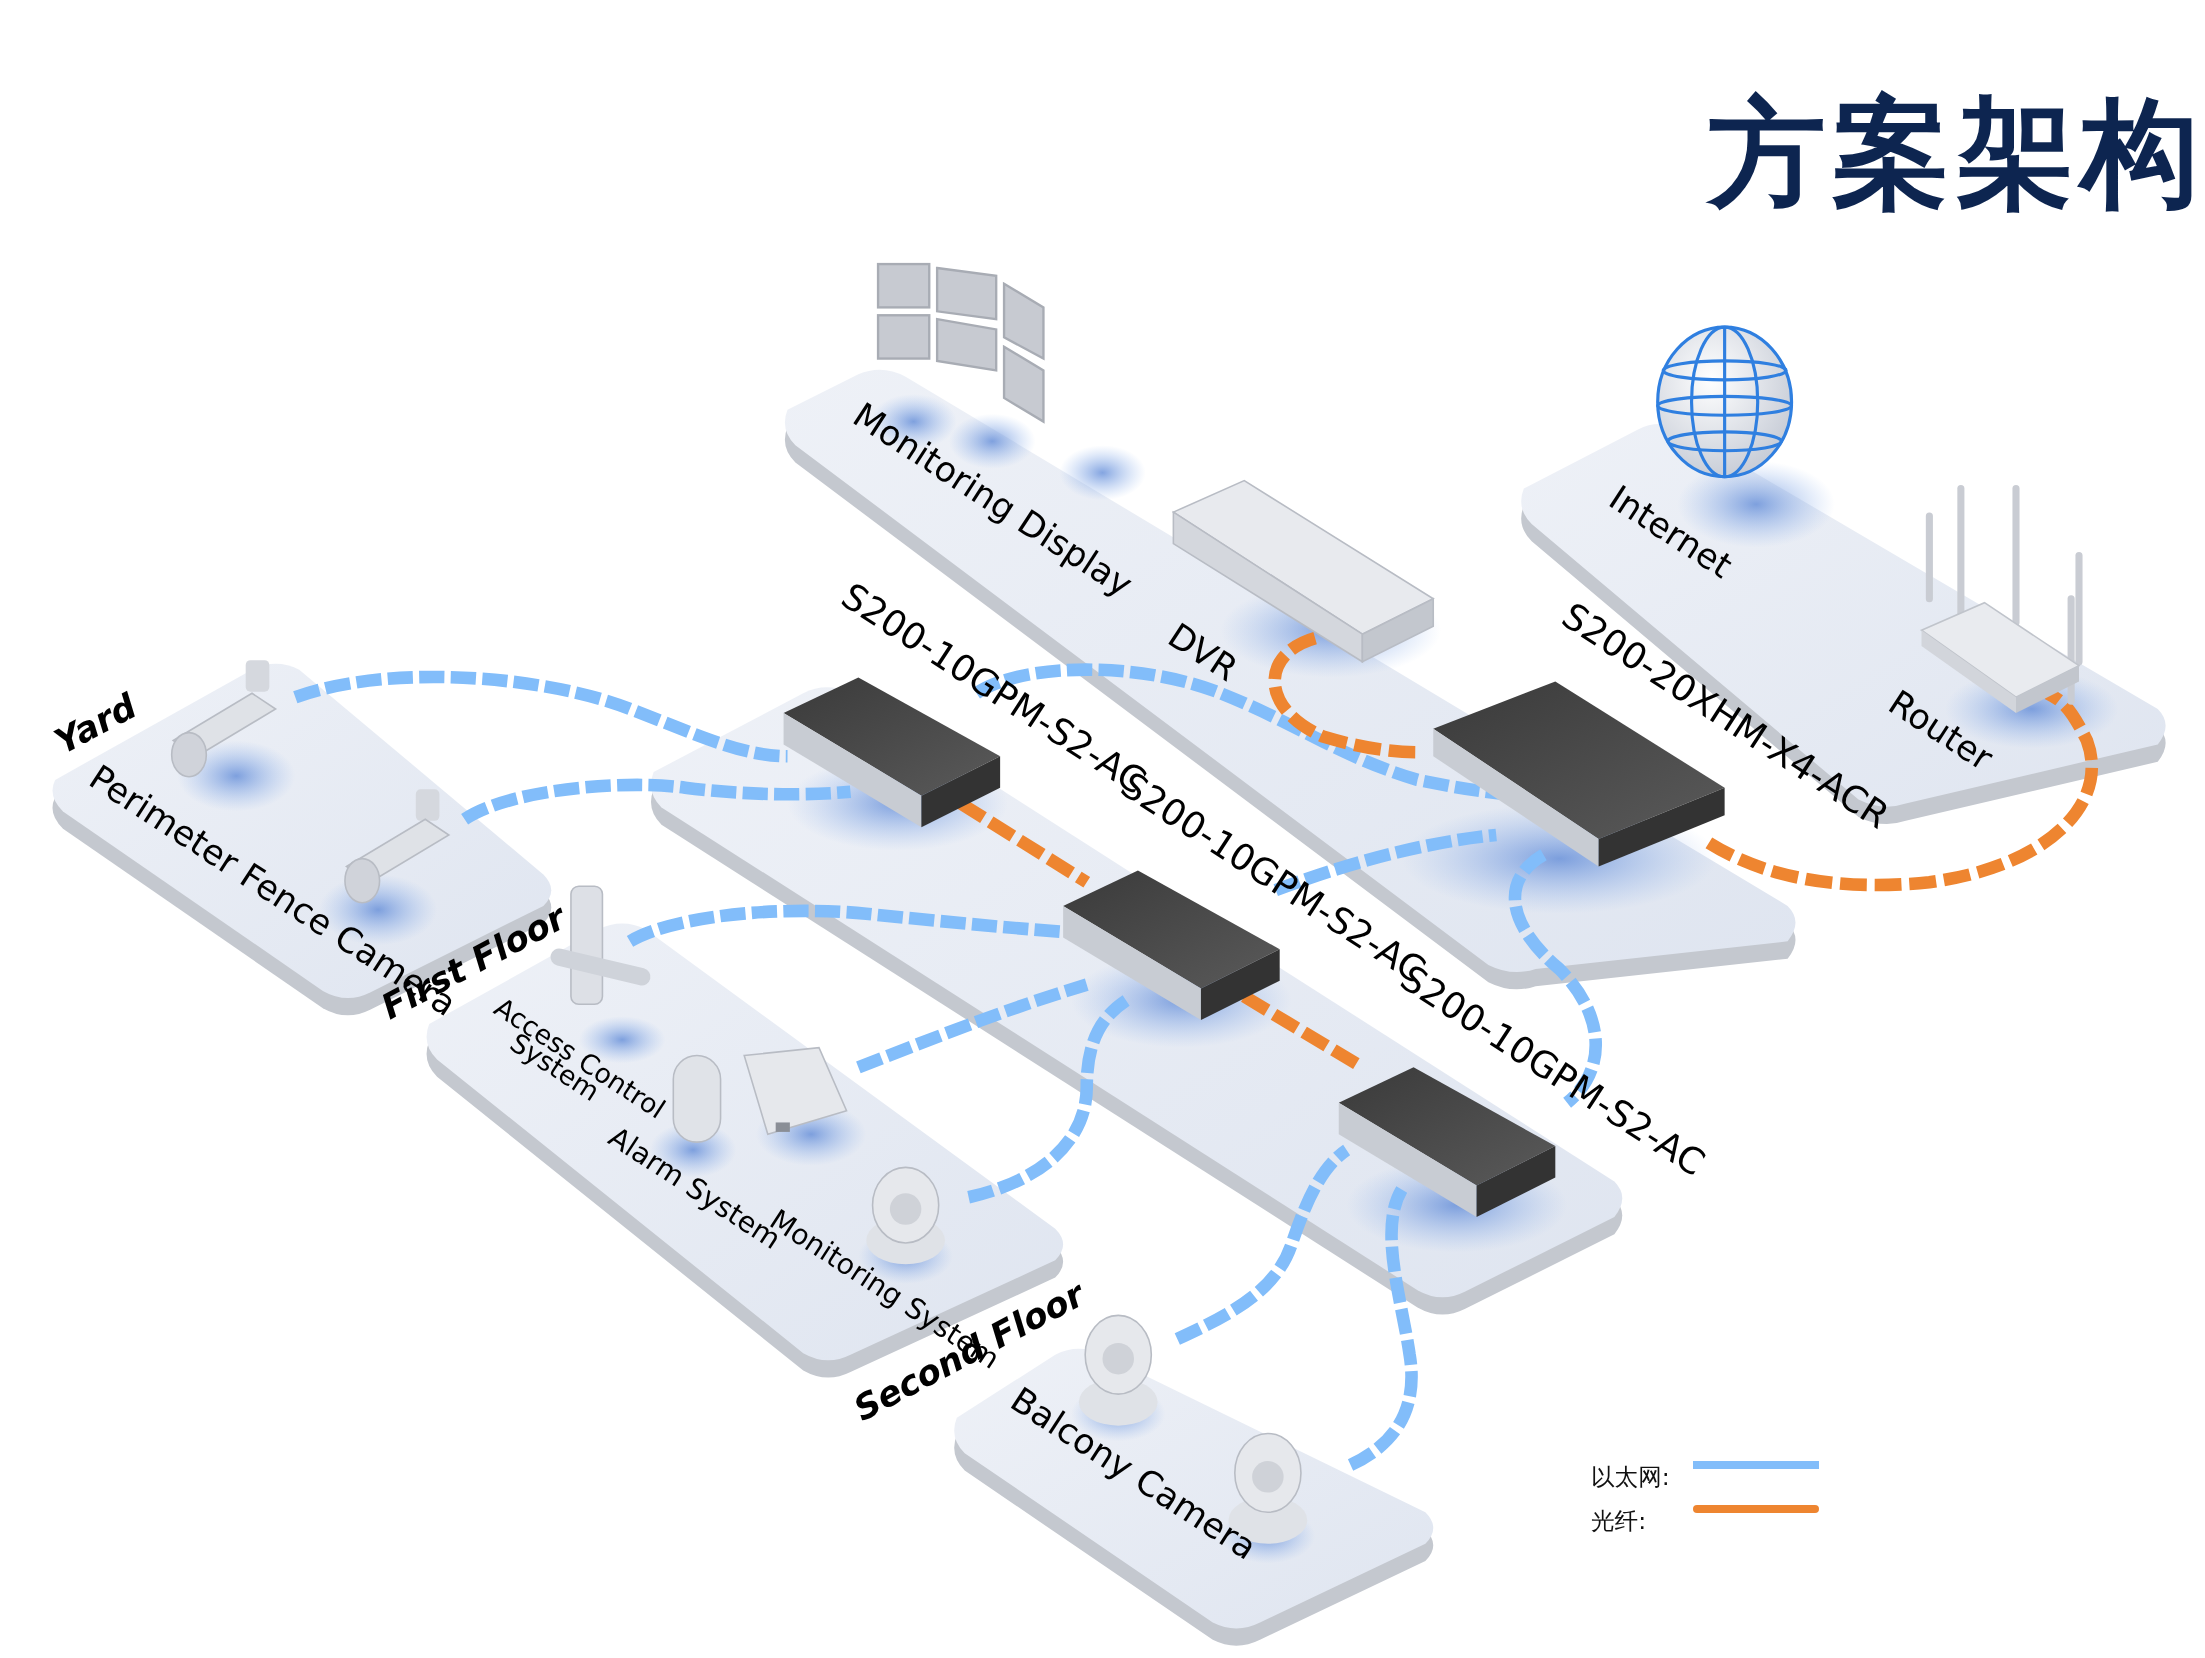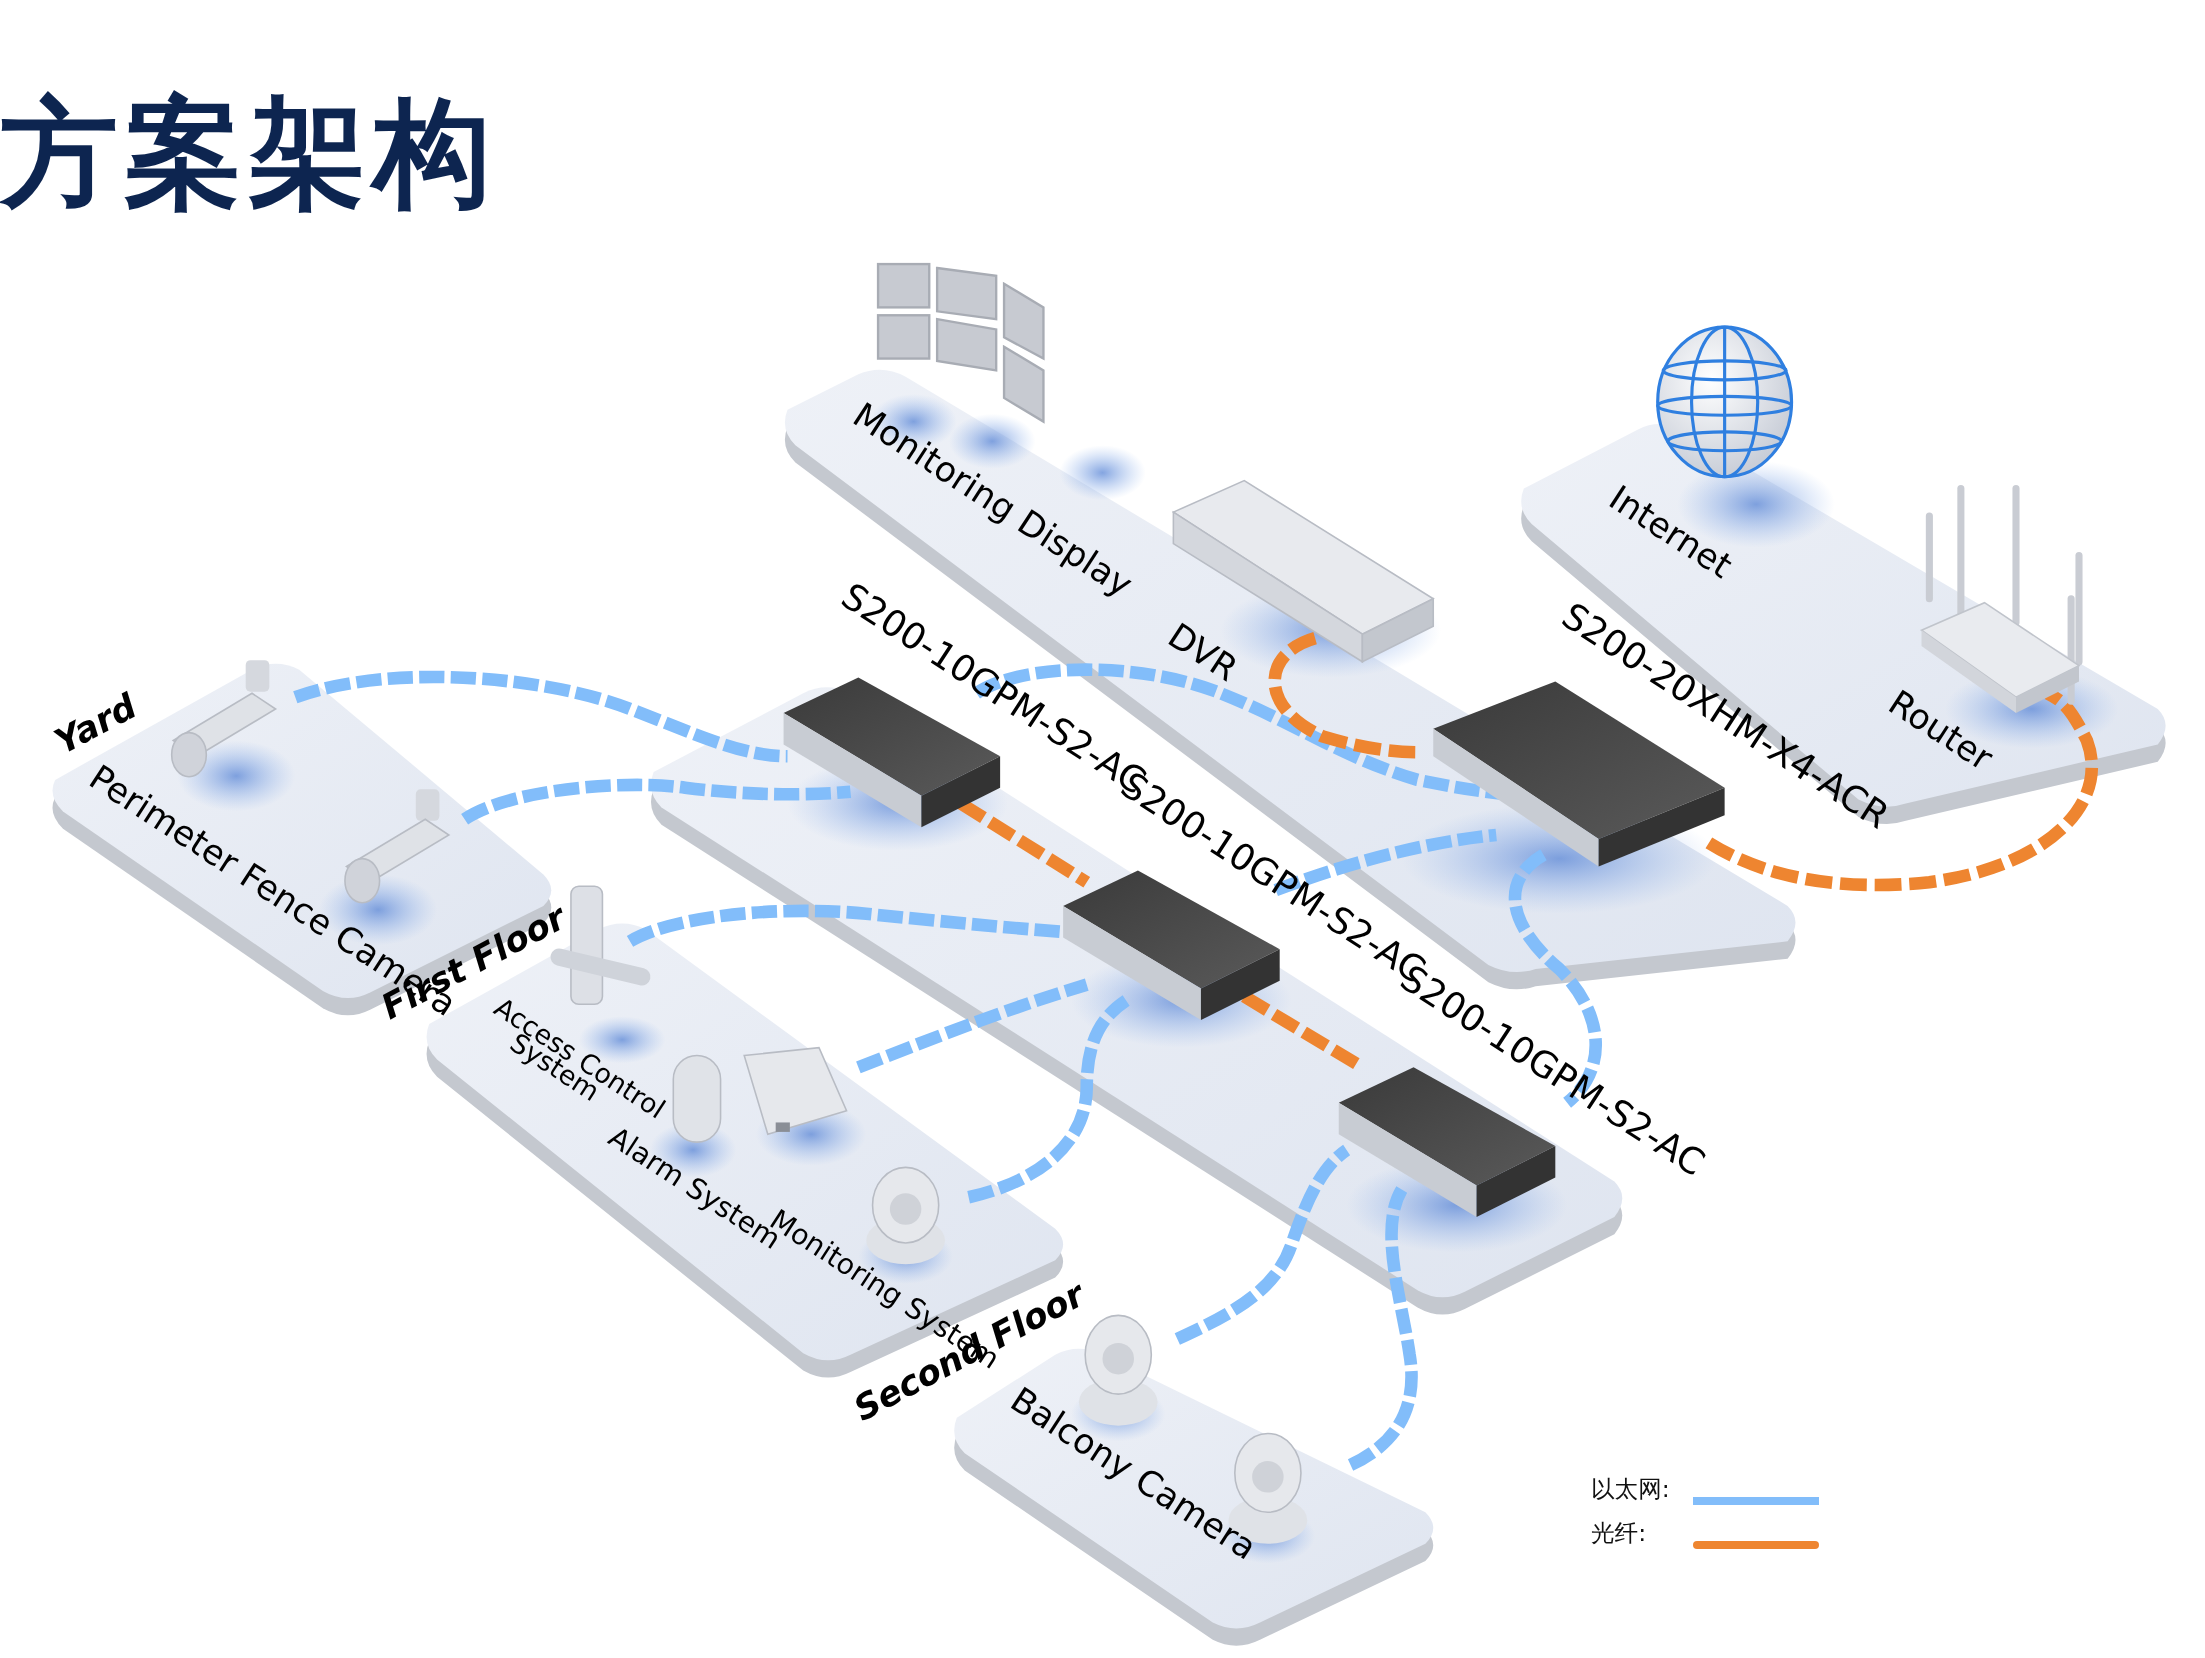--- a/index.html
+++ b/index.html
@@ -1,23 +1,23 @@
 <!DOCTYPE html>
 <html style="font-size:12.6px"><head>
 <meta charset="utf-8">
 <style>
   html,body{margin:0;padding:0;background:#ffffff;}
   body{width:2205px;height:1659px;position:relative;overflow:hidden;font-family:"Liberation Sans","DejaVu Sans",sans-serif;}
-  #title{position:absolute;left:0;width:2205px;top:75px;text-align:left;font-size:118px;font-weight:bold;color:#0d2550;letter-spacing:6.3px;font-family:"DejaVu Sans",sans-serif;}
+  #title{position:absolute;left:0;width:2205px;top:75px;text-align:right;font-size:118px;font-weight:bold;color:#0d2550;letter-spacing:6.3px;font-family:"DejaVu Sans",sans-serif;}
   svg#scene{position:absolute;left:0;top:0;}
   .lbl{font-family:"DejaVu Sans",sans-serif;font-size:44px;fill:#000;}
   .lbl-it{font-style:italic;font-weight:bold;}
   .dev-lbl{font-family:"DejaVu Sans",sans-serif;font-size:46px;fill:#000;}
   #legend{position:absolute;left:1591px;top:1461px;font-family:"DejaVu Sans",sans-serif;font-size:23.6px;color:#111;}
-  .leg-row{display:flex;align-items:flex-end;height:44px;}
+  .leg-row{display:flex;align-items:flex-start;height:44px;}
   .leg-label{width:102px;}
   .leg-line{width:126px;height:7.9px;}
 </style>
 </head>
 <body>
 
 <div id="title">方案架构</div>
 
 <svg id="scene" width="2205" height="1659" viewBox="0 0 2800 2106">
   <defs>

